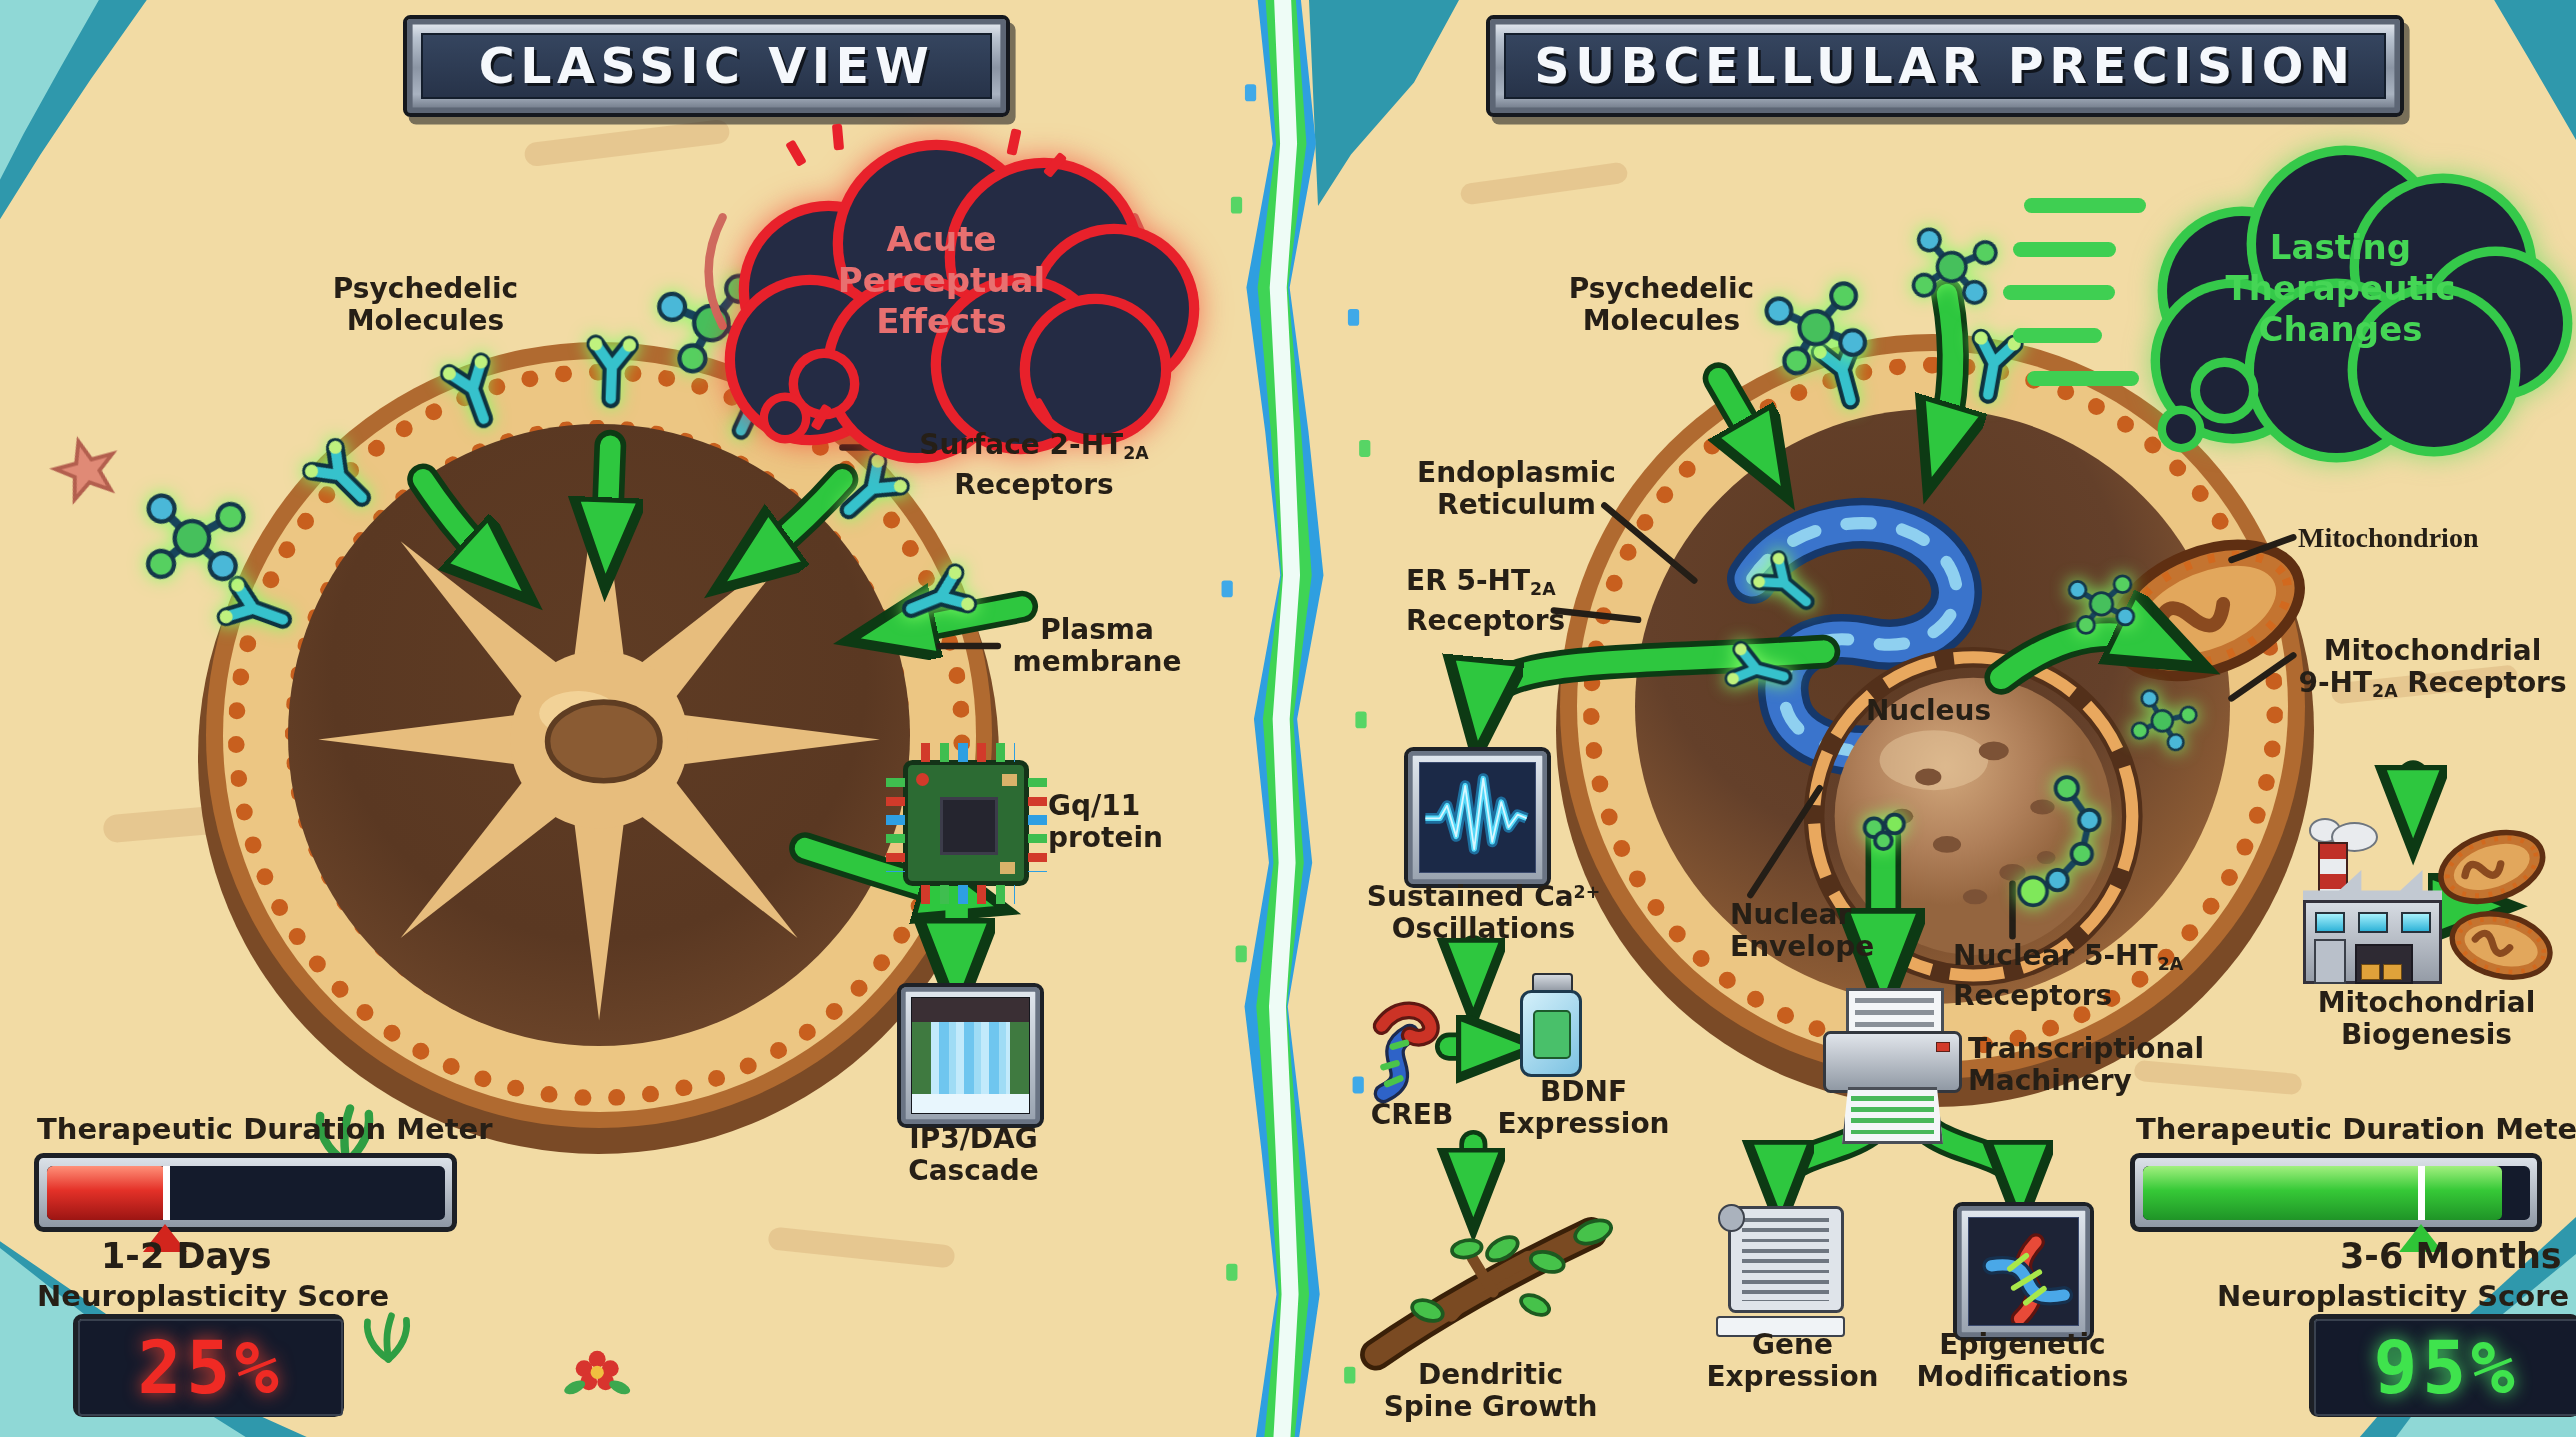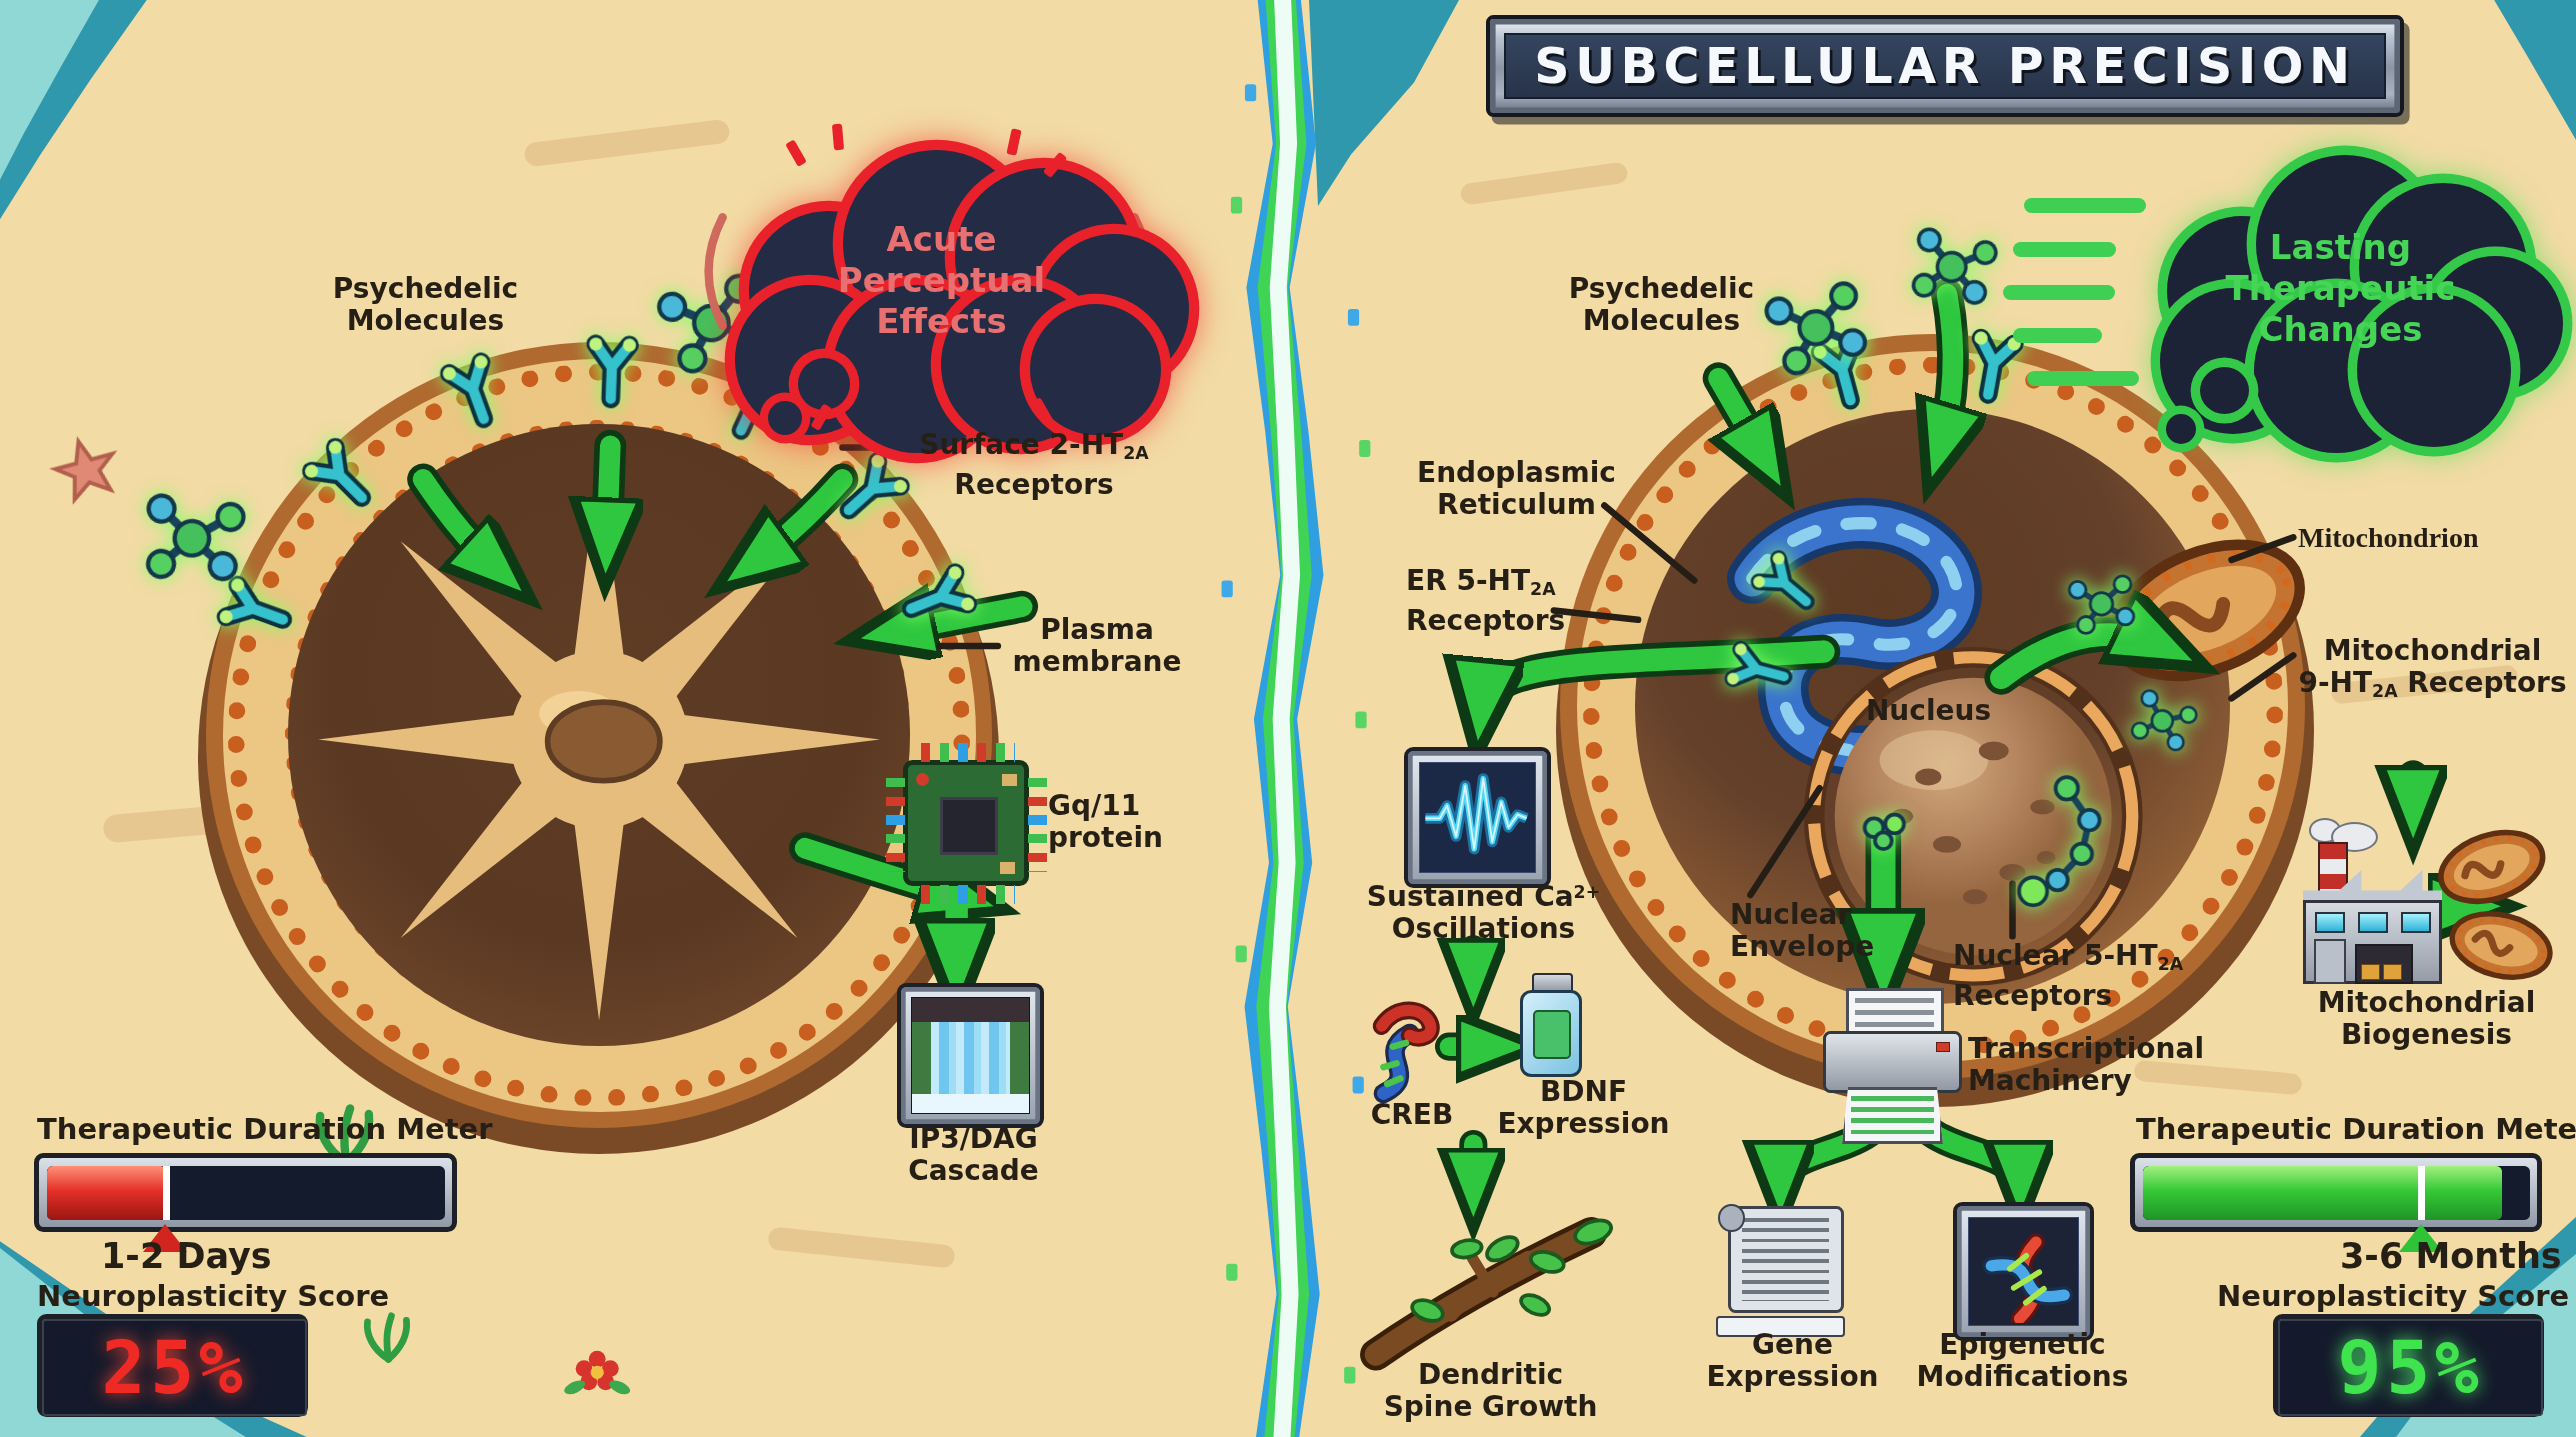--- a/index.html
+++ b/index.html
@@ -45,21 +45,21 @@
     padding:7.5px;box-sizing:border-box;}
   .track{position:relative;width:100%;height:100%;background:#141b2c;border-radius:5.6px;overflow:hidden;}
   .fill{position:absolute;left:0;top:0;bottom:0;border-radius:5.6px;}
   .fill-red{background:linear-gradient(180deg,#ff9078 0%,#e43128 45%,#9c1513 100%);}
   .fill-green{background:linear-gradient(180deg,#a2f07f 0%,#36c937 45%,#1f9427 100%);}
   .tick{position:absolute;top:0;bottom:0;width:6.6px;background:#fff;}
   .tri{position:absolute;width:0;height:0;border-left:22.5px solid transparent;border-right:22.5px solid transparent;}
   .tri-red{border-bottom:28px solid #d2251d;}
   .tri-green{border-bottom:28px solid #2fc437;}
   .scorebox{background:linear-gradient(180deg,#dbe1e8,#8f98a5);border:5.6px solid #1d2026;border-radius:9.4px;
-    padding:0;box-sizing:border-box;}
+    padding:0;box-sizing:border-box;margin-left:36px;}
   .score-in{width:100%;height:100%;background:#141a2b;border:2.8px solid #39414f;border-radius:3.7px;
     display:flex;align-items:center;justify-content:center;}
   .pxl{font-family:"DejaVu Sans Mono",monospace;font-weight:800;font-size:73px;letter-spacing:4.7px;}
   .score-red{color:#ef2a24;text-shadow:0 0 17px rgba(255,70,50,.85);}
   .score-green{color:#3fe34d;text-shadow:0 0 17px rgba(80,255,110,.85);}
   .mhead{font-weight:700;font-size:29px;color:#261f16;white-space:nowrap;}
   .mval{font-weight:700;font-size:35px;color:#261f16;white-space:nowrap;}
   
   .chip{background:#2c6b33;border:5.6px solid #143318;border-radius:9.4px;}
   .chip-core{position:absolute;left:32px;top:32px;width:52px;height:52px;background:#25252f;border:3.7px solid #3c3c4a;}
@@ -361,20 +361,25 @@
     <g>
       <use href="#mito" transform="translate(2662,926) rotate(-18)"></use>
       <use href="#mito" transform="translate(2672,1010) rotate(14) scale(.95)"></use>
     </g>
   </svg>
 
   <div class="abs divz" style="left:1237px;top:0;width:94px;height:1438px;background:#2f9fe0;"></div>
   <div class="abs divz" style="left:1251px;top:0;width:66px;height:1438px;background:#3fd455;"></div>
   <div class="abs divz" style="left:1266px;top:0;width:37px;height:1438px;background:#eefcf6;"></div>
 
+  <div class="abs plate" style="left:403px;top:15px;width:599px;height:94px;">
+    <div class="plate-in">
+      <span class="plate-txt">CLASSIC VIEW</span>
+    </div>
+  </div>
   <div class="abs plate" style="left:1486px;top:15px;width:910px;height:94px;">
     <div class="plate-in">
       <span class="plate-txt">SUBCELLULAR PRECISION</span>
     </div>
   </div>
 
   <div class="abs cloud-red" style="left:721px;top:131px;width:440px;height:309px;">
     <div class="pc" style="left:28px;top:80px;width:159px;height:159px;"></div>
     <div class="pc" style="left:122px;top:19px;width:187px;height:187px;"></div>
     <div class="pc" style="left:234px;top:37px;width:178px;height:178px;"></div>

